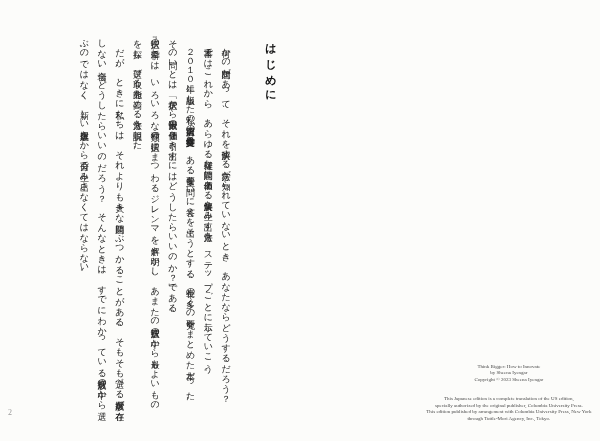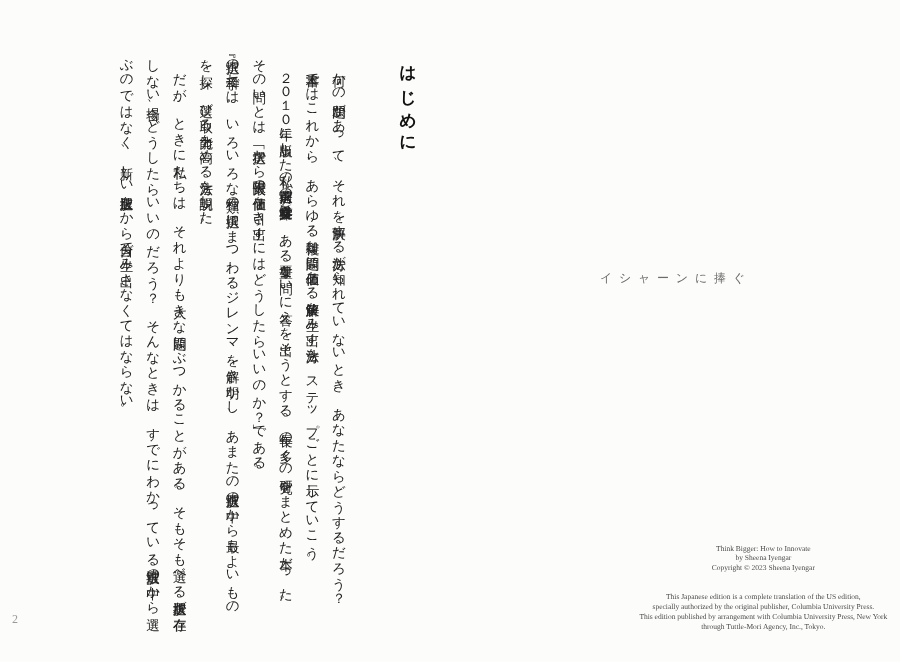--- a/index.html
+++ b/index.html
@@ -84,21 +84,20 @@
       <p>　本書ではこれから、あらゆる複雑な問題に価値ある解決策を生み出す方法を、ステップごとに示していこう。</p>
       <p>　２０１０年に出版した私の前著『選択の科学』（文春文庫）は、ある重要な問いに答えを出そうとする、長年の多くの研究をまとめた本だった。その問いとは、「選択から最大限の価値を引き出すにはどうしたらいいのか？」である。</p>
       <p>『選択の科学』では、いろいろな種類の選択にまつわるジレンマを解き明かし、あまたの選択肢の中から最もよいものを探し、選び取る能力を高める方法を説明した。</p>
       <p>　だが、ときに私たちは、それよりも大きな問題にぶつかることがある。そもそも選べる選択肢が存在しない場合、どうしたらいいのだろう？　そんなときは、すでにわかっている選択肢の中から選ぶのではなく、新しい選択肢を一から自分で生み出さなくてはならない。</p>
     </div>
 
     <div class="page-number">2</div>
   </div>
 
   <div class="page right">
-    <div class="dedication">イシャーンに捧ぐ</div>
 
     <div class="colophon">
       <div class="colophon-group first">
         <div>Think Bigger: How to Innovate</div>
         <div>by Sheena Iyengar</div>
         <div>Copyright © 2023 Sheena Iyengar</div>
       </div>
       <div class="colophon-group">
         <div>This Japanese edition is a complete translation of the US edition,</div>
         <div>specially authorized by the original publisher, Columbia University Press.</div>

